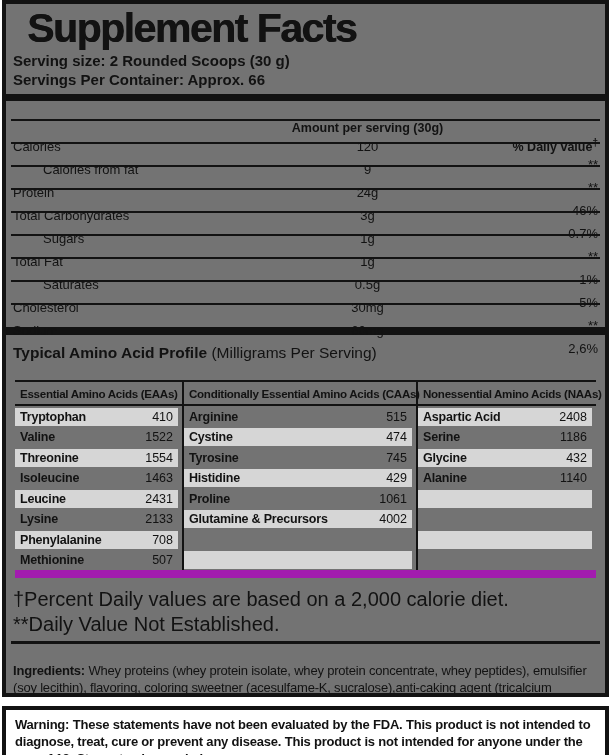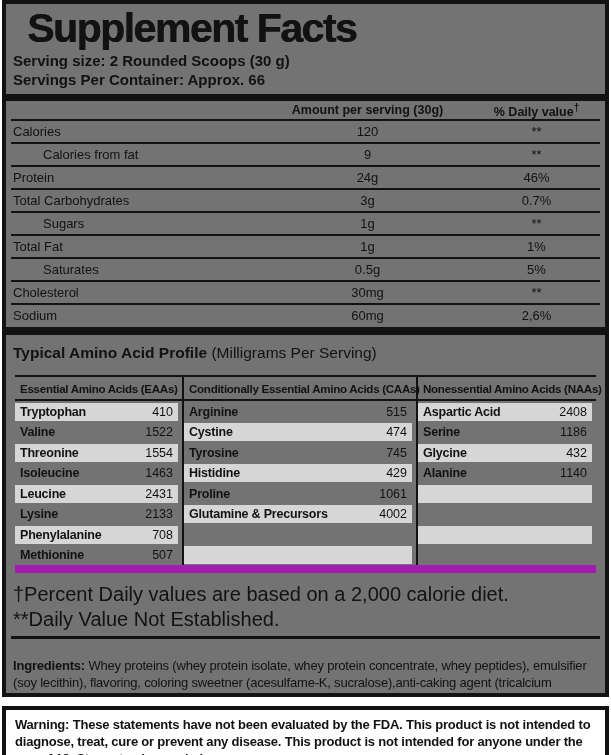--- a/index.html
+++ b/index.html
@@ -20,25 +20,25 @@
   .facts{margin:0 5px;}
   .frow{display:grid;grid-template-columns:1fr 215px 125px;align-items:center;height:21px;font-size:13px;}
   .frow + .frow{border-top:2px solid #121212;}
   .fhead{height:18px;}
   .fhead .famt,.fhead .fdv{font-weight:bold;font-size:12.5px;}
   .frow{border-top:0;}
   .facts .frow.ruled{border-top:2px solid #121212;}
   .fname{font-weight:normal;padding-left:2px;white-space:nowrap;}
   .frow.indent .fname{padding-left:32px;}
   .famt{text-align:center;}
-  .fdv{text-align:center;padding-right:2px;}
+  .fdv{text-align:right;padding-right:2px;margin-top:36px;}
   sup.dagger{font-size:10px;}
 
   
-  .amino-title{margin:9px 6px 8px 7px;font-size:15.5px;padding-bottom:5px;}
+  .amino-title{margin:9px 6px 0 7px;font-size:15.5px;padding-bottom:18px;}
   .amino-title .t1{font-weight:bold;}
   .amino-title .t2{font-weight:normal;}
 
   .amino{margin:0 9px;display:grid;grid-template-columns:167px 234px 1fr;
          border-top:2px solid #121212;border-bottom:8px solid #a21caf;}
   .acol{min-width:0;}
   .acol + .acol{border-left:2px solid #121212;}
   .ahead{font-weight:bold;font-size:11.6px;letter-spacing:-0.3px;white-space:nowrap;
          height:22px;display:flex;align-items:center;padding:0 0 0 5px;border-bottom:2px solid #121212;}
   .acell{height:20.5px;box-sizing:border-box;padding-top:1.5px;}

